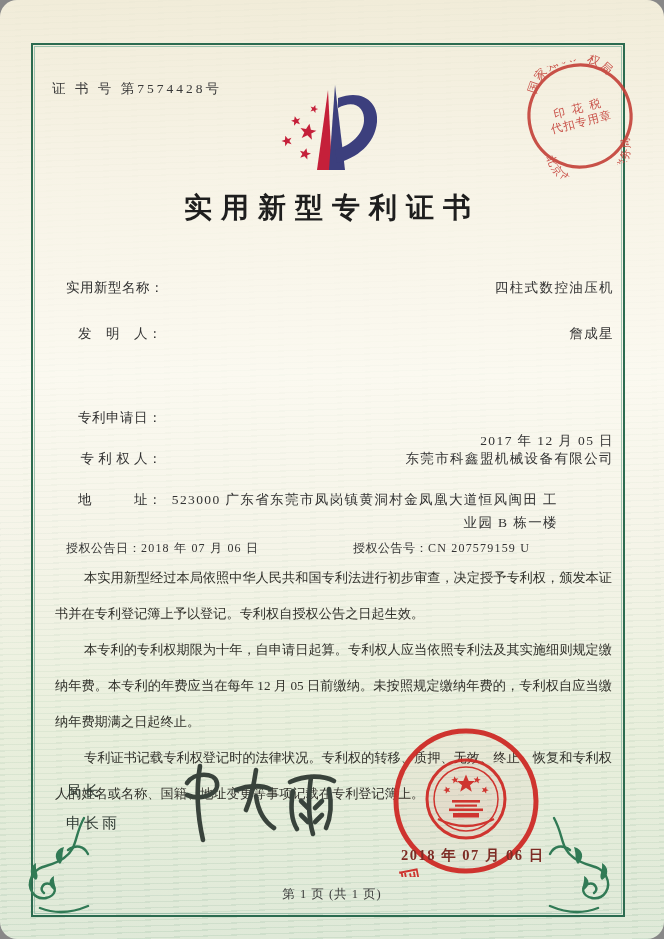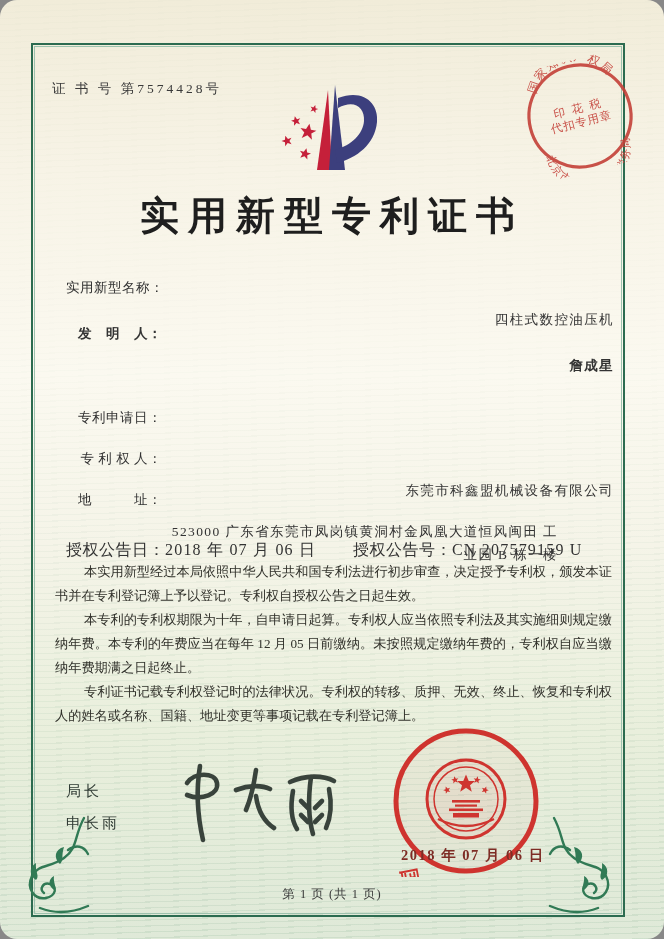--- a/index.html
+++ b/index.html
@@ -7,26 +7,26 @@
     background:linear-gradient(180deg,#f1ecd9 0%,#f7f3e6 18%,#fbf9f0 40%,#f5f4e8 58%,#e9efdc 78%,#dfe9d8 100%);
     font-family:"Liberation Serif","DejaVu Serif",serif;color:#2e2e2e;border-radius:17px;}
   .waves{position:absolute;inset:0;pointer-events:none;
     background:repeating-linear-gradient(178deg,rgba(104,158,124,.14) 0px,rgba(104,158,124,.14) 1.2px,rgba(104,158,124,0) 1.2px,rgba(104,158,124,0) 6px);
     -webkit-mask-image:linear-gradient(180deg,rgba(0,0,0,.15) 0%,rgba(0,0,0,.1) 35%,rgba(0,0,0,.55) 70%,#000 100%);
     mask-image:linear-gradient(180deg,rgba(0,0,0,.15) 0%,rgba(0,0,0,.1) 35%,rgba(0,0,0,.55) 70%,#000 100%);}
   .frame{position:absolute;left:31px;top:43px;width:590px;height:870px;border:2px solid #2c6b50;}
   .frame-inner{position:absolute;inset:1px;border:1px solid #9dc2ae;}
   .abs{position:absolute;}
   .certno{left:52px;top:80px;font-size:13.5px;letter-spacing:3px;color:#3a3a3a;}
-  .title{left:0;right:0;top:189px;text-align:center;font-size:39px;font-weight:bold;letter-spacing:9px;color:#1e1e1e;}
+  .title{left:0;right:0;top:189px;text-align:center;font-size:28px;font-weight:bold;letter-spacing:9px;color:#1e1e1e;}
   .frow{left:66px;width:548px;display:flex;font-size:13.5px;color:#333;line-height:23px;text-align:right;}
   .flabel{flex:none;display:inline-block;width:96px;white-space:pre;letter-spacing:.5px;}
-  .fvalue{flex:1;letter-spacing:1.4px;margin-top:32px;}
-  .grow{font-size:16px;color:#333;}
-  .paras{left:55px;top:560px;width:557px;font-size:13.2px;line-height:24px;text-align:justify;color:#30302a;}
+  .fvalue{flex:1;letter-spacing:1.4px;}
+  .grow{font-size:12px;color:#333;}
+  .paras{left:55px;top:560px;width:557px;font-size:13.2px;line-height:36px;text-align:justify;color:#30302a;}
   .paras p{margin:0;text-indent:2.2em;}
   .signer{left:66px;font-family:"Liberation Sans","DejaVu Sans",sans-serif;font-size:15px;letter-spacing:3px;color:#2f3a33;}
   .sealdate{left:401px;top:846px;font-size:14.5px;letter-spacing:1.5px;color:#7e2c25;font-weight:bold;}
   .footer{left:0;right:0;top:886px;text-align:center;font-size:12.5px;letter-spacing:1px;color:#3a3a3a;}
   svg text{font-family:"Liberation Serif","DejaVu Serif",serif;}
   .taxstamp{left:524px;top:60px;transform:rotate(-14deg);opacity:.9;}
   .cnipaseal{left:390px;top:725px;opacity:.95;}
 </style>
 </head>
 <body>
@@ -101,26 +101,27 @@
       <textPath href="#taxBot" startOffset="50%">国家知识产权局</textPath>
     </text>
   </svg>
 
   <div class="abs title">实用新型专利证书</div>
 
   <div class="abs frow" style="top:276px;">
     <span class="flabel">实用新型名称：</span>
     <span class="fvalue">四柱式数控油压机</span>
   </div>
-  <div class="abs frow" style="top:322px;font-weight:bold;">
+  <div class="abs frow" style="top:322px;">
     <span class="flabel">发　明　人：</span>
     <span class="fvalue">詹成星</span>
   </div>
   <div class="abs frow" style="top:406px;flex-direction:column;">
     <span class="flabel">专利申请日：</span>
+    <span class="fvalue">2017 年 12 月 05 日</span>
   </div>
   <div class="abs frow" style="top:447px;">
     <span class="flabel">专 利 权 人：</span>
     <span class="fvalue">东莞市科鑫盟机械设备有限公司</span>
   </div>
   <div class="abs frow" style="top:488px;width:492px;">
     <span class="flabel">地　　　址：</span>
     <span class="fvalue">523000 广东省东莞市凤岗镇黄洞村金凤凰大道恒风闽田 工业园 B 栋一楼</span>
   </div>
   <div class="abs grow" style="left:66px;top:540px;">

